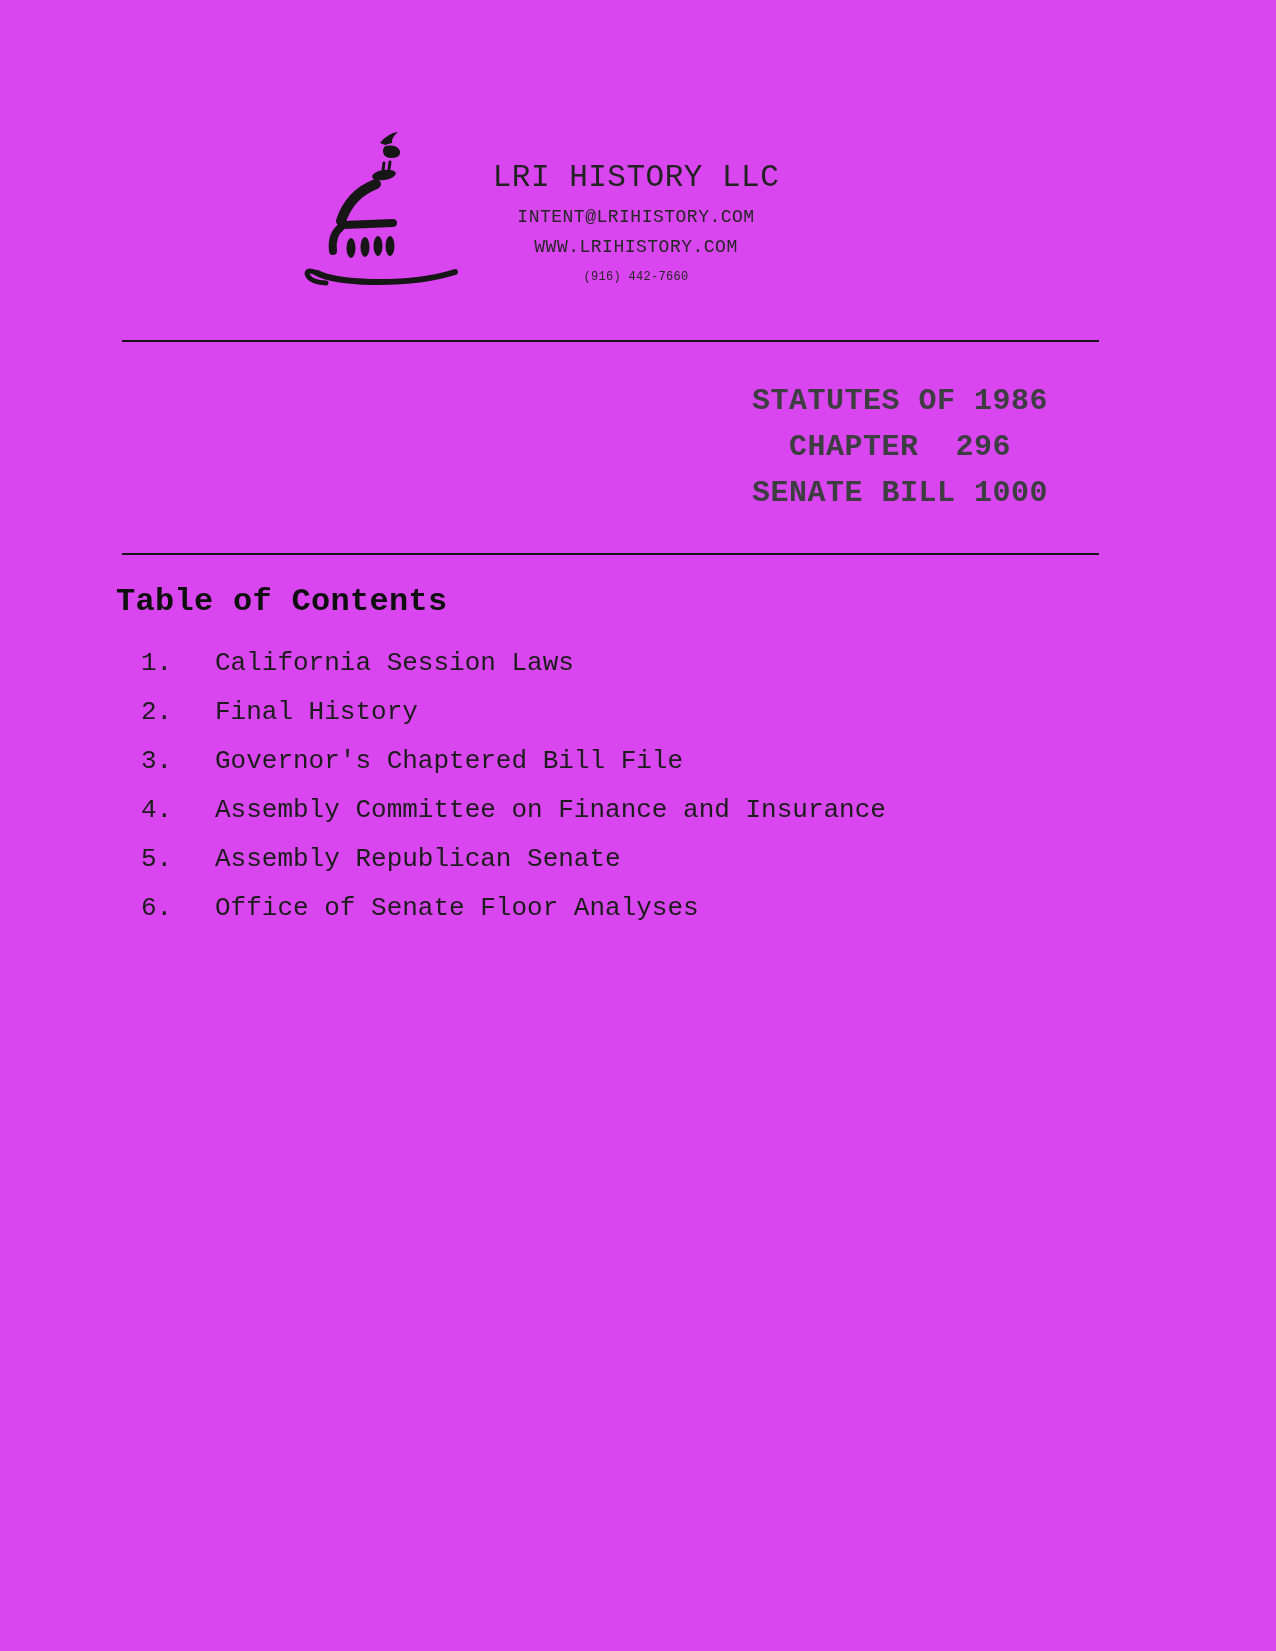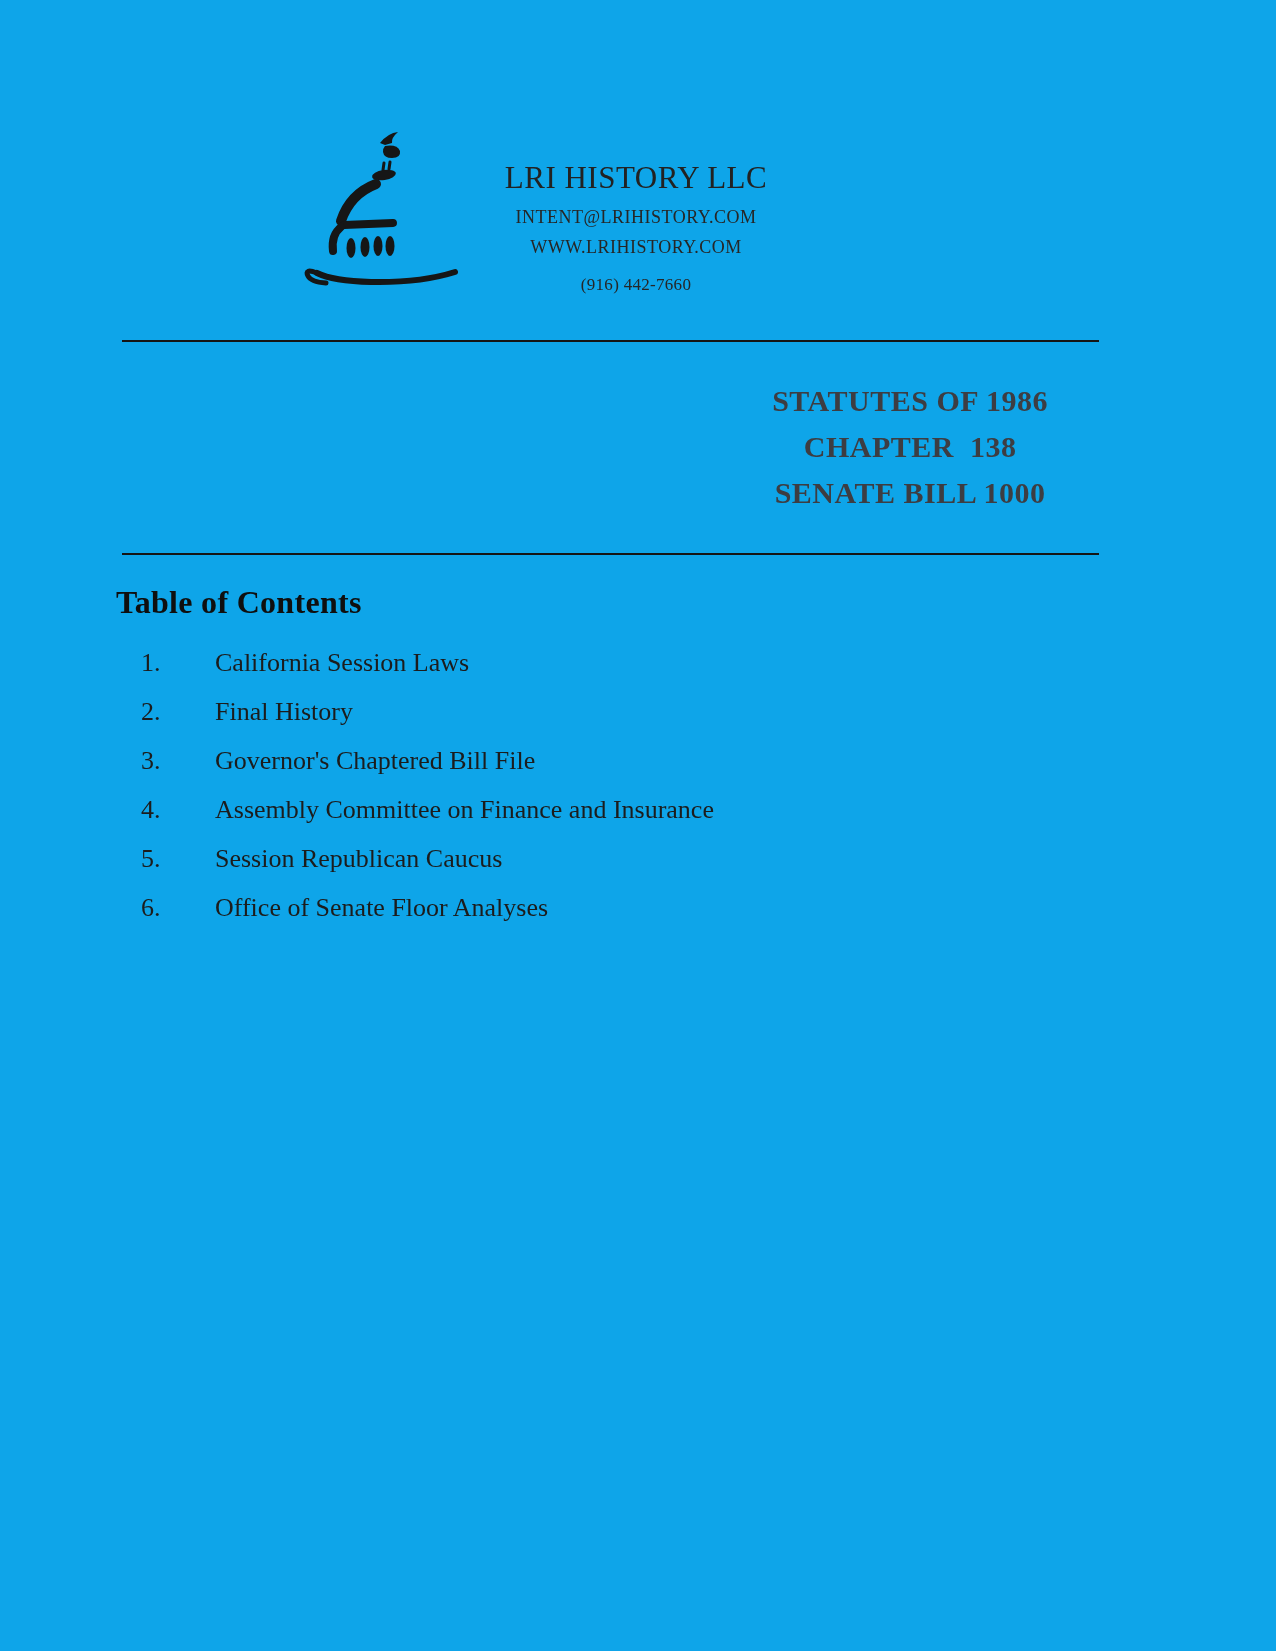--- a/index.html
+++ b/index.html
@@ -2,22 +2,22 @@
 <html><head>
 <meta charset="utf-8">
 <style>
   * { margin: 0; padding: 0; box-sizing: border-box; }
   html, body { background: #e8e8e8; }
   .page {
     position: relative;
     width: 1276px;
     height: 1651px;
     margin: 0 auto;
-    background: #0ea5e9;
-    font-family: Liberation Serif, serif;
+    background: #d946ef;
+    font-family: Liberation Mono, monospace;
     color: #1f1f1f;
     overflow: hidden;
   }
 
   
   .logo {
     position: absolute;
     left: 288px;
     top: 122px;
     width: 184px;
@@ -38,25 +38,24 @@
     margin-bottom: 6px;
   }
   .contact-line {
     font-size: 18px;
     line-height: 30px;
     letter-spacing: 0.5px;
     color: #262626;
     text-align: center;
   }
   .contact-phone {
-    font-size: 17px;
+    font-size: 12px;
     line-height: 30px;
     letter-spacing: 0.3px;
     color: #262626;
-    margin-top: 8px;
   }
 
   
   .rule {
     position: absolute;
     left: 122px;
     width: 977px;
     height: 2px;
     background: #151515;
   }
@@ -154,21 +153,21 @@
     <div class="company-name">LRI HISTORY LLC</div>
     <div class="contact-line">INTENT@LRIHISTORY.COM</div>
     <div class="contact-line">WWW.LRIHISTORY.COM</div>
     <div class="contact-phone">(916) 442-7660</div>
   </div>
 
   <div class="rule rule-top"></div>
 
   <div class="statutes">
     <div class="statutes-line">STATUTES OF 1986</div>
-    <div class="statutes-line">CHAPTER  138</div>
+    <div class="statutes-line">CHAPTER  296</div>
     <div class="statutes-line">SENATE BILL 1000</div>
   </div>
 
   <div class="rule rule-bottom"></div>
 
   <div class="toc-heading">Table of Contents</div>
 
   <ol class="toc-list">
     <li class="toc-item">
       <span class="toc-num">1.</span>
@@ -181,21 +180,21 @@
     <li class="toc-item">
       <span class="toc-num">3.</span>
       <span class="toc-label">Governor's Chaptered Bill File</span>
     </li>
     <li class="toc-item">
       <span class="toc-num">4.</span>
       <span class="toc-label">Assembly Committee on Finance and Insurance</span>
     </li>
     <li class="toc-item">
       <span class="toc-num">5.</span>
-      <span class="toc-label">Session Republican Caucus</span>
+      <span class="toc-label">Assembly Republican Senate</span>
     </li>
     <li class="toc-item">
       <span class="toc-num">6.</span>
       <span class="toc-label">Office of Senate Floor Analyses</span>
     </li>
   </ol>
 
 </div>
 
 </body></html>

